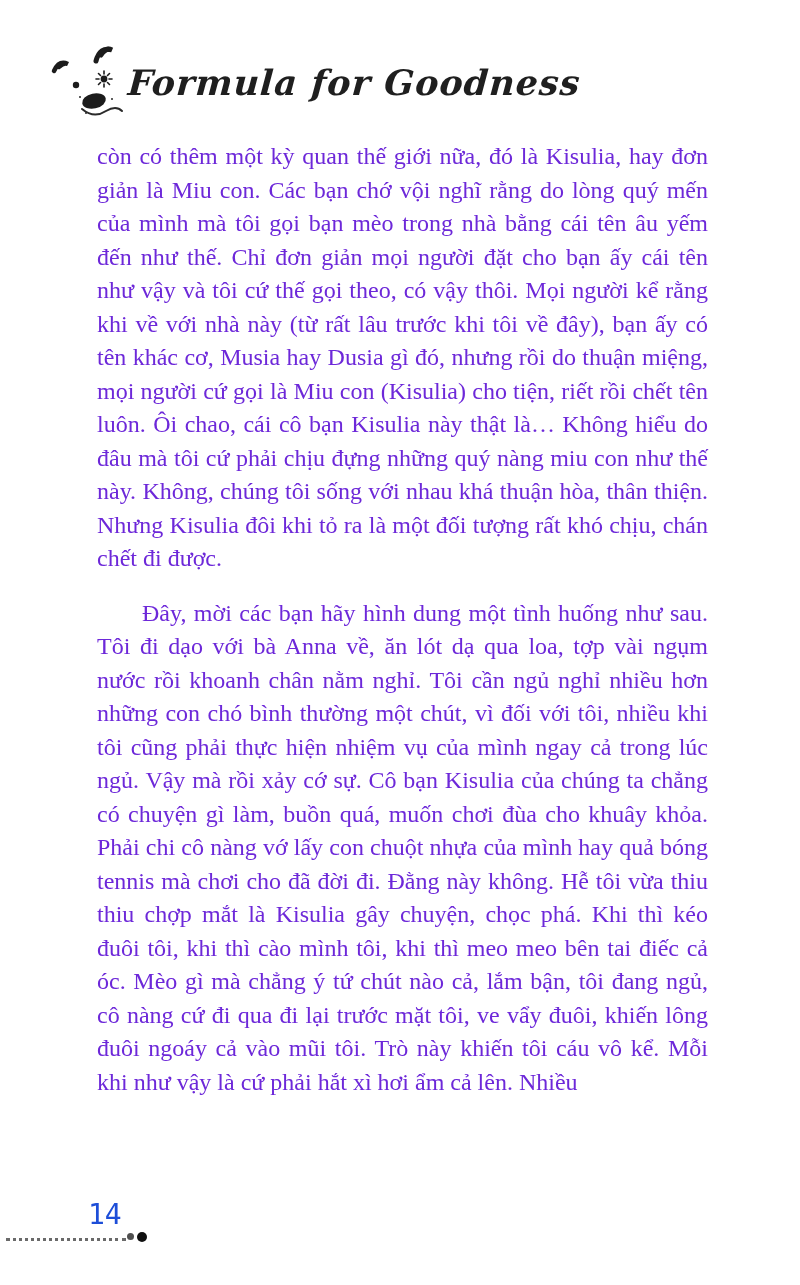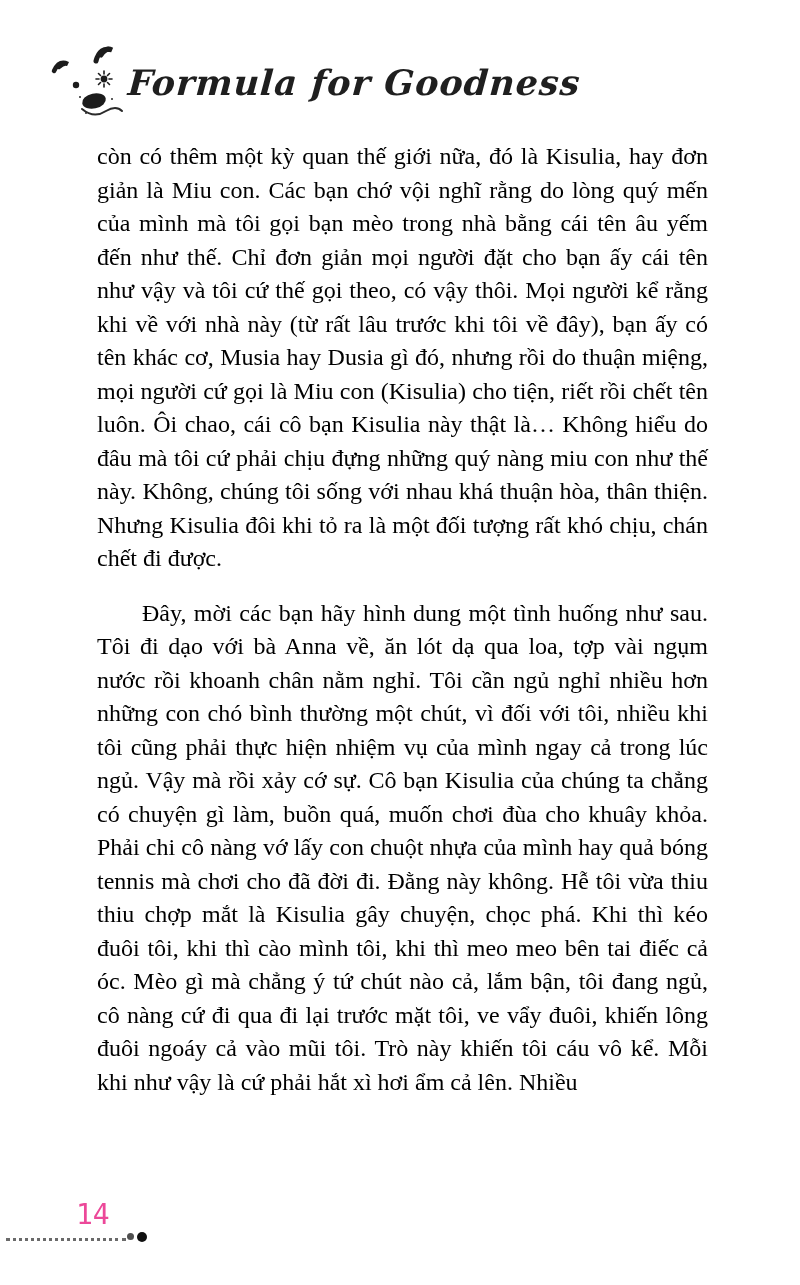--- a/index.html
+++ b/index.html
@@ -37,36 +37,36 @@
     transform: skewX(-4deg);
     white-space: nowrap;
   }
 
   
   .body-text {
     position: absolute;
     left: 97px;
     top: 140px;
     width: 611px;
-    color: #000000;
+    color: #6d28d9;
     font-size: 24px;
     line-height: 33.5px;
     text-align: justify;
   }
   .para { margin: 0; }
   .para + .para { margin-top: 21px; text-indent: 45px; }
 
   
   .page-number {
     position: absolute;
-    left: 76px;
+    left: 88px;
     top: 1198px;
     font-family: "DejaVu Sans Mono", monospace;
     font-size: 28px;
-    color: #ec4899;
+    color: #1d4ed8;
   }
   .dotline {
     position: absolute;
     left: 6px;
     top: 1228px;
     width: 150px;
     height: 14px;
   }
   .dotline .dots {
     position: absolute;

